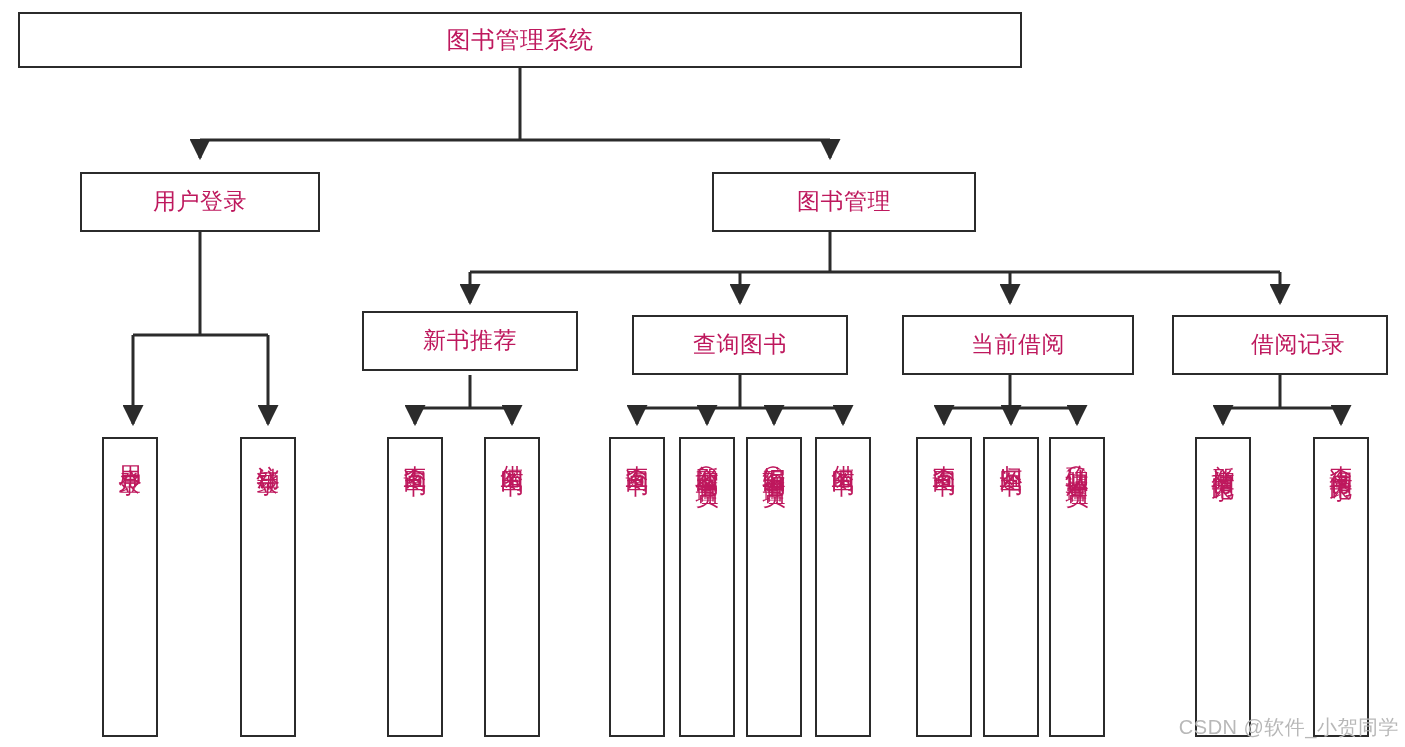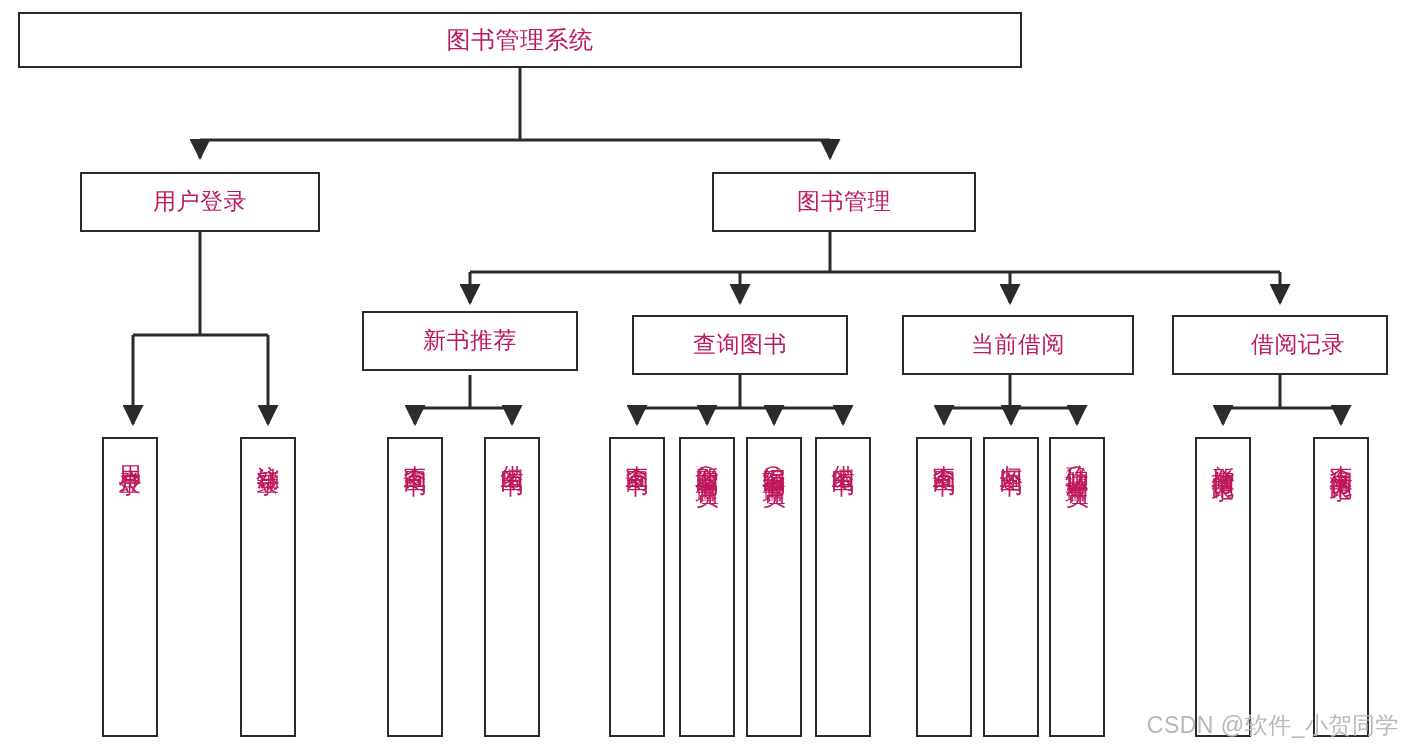--- a/index.html
+++ b/index.html
@@ -58,21 +58,21 @@
     text-orientation: upright;
     font-size: 23px;
     letter-spacing: 3px;
     line-height: 1;
   }
   #root-node .label { font-size: 24px; }
   .watermark {
     position: absolute;
     right: 6px;
     bottom: 6px;
-    font-size: 23px;
+    font-size: 20px;
     color: #b8b8b8;
     letter-spacing: 0.5px;
     user-select: none;
   }
 </style>
 </head>
 <body>
 
 <div id="diagram-root">
 

